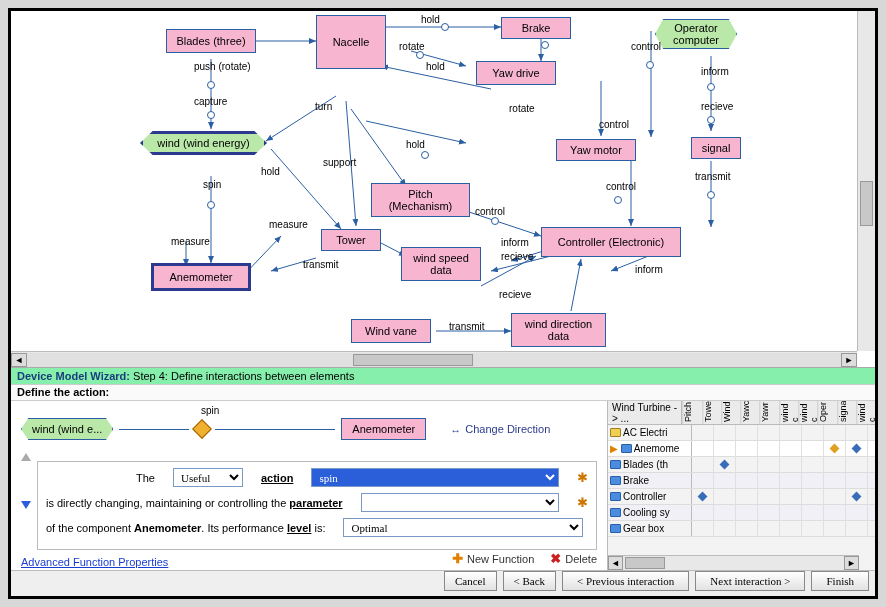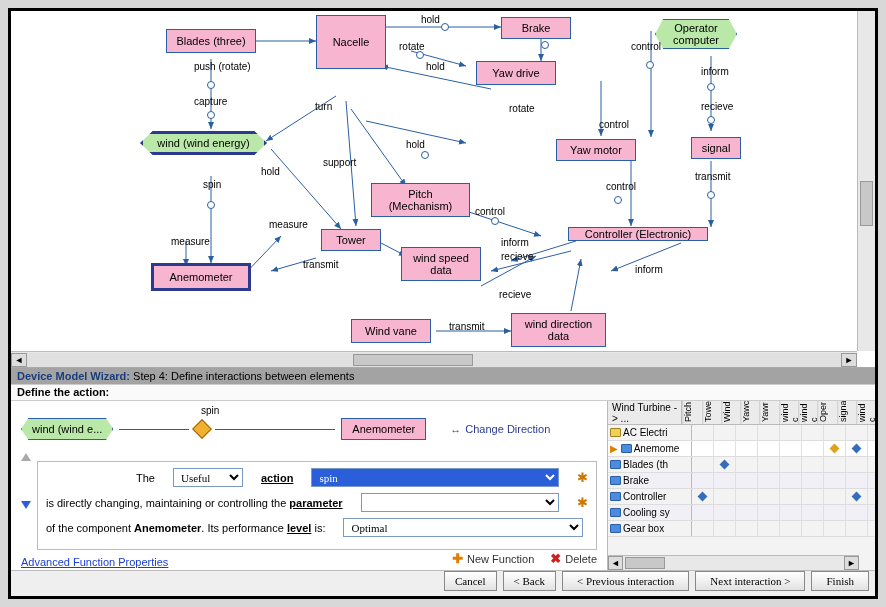--- a/index.html
+++ b/index.html
@@ -14,21 +14,21 @@
 .node.sel{border:3px solid #2b3a8f}
 .edge-label{position:absolute;font-size:10px;color:#000;background:transparent;white-space:nowrap}
 .dot{position:absolute;width:8px;height:8px;border:1px solid #2b5fa3;border-radius:50%;background:#fff}
 svg.lines{position:absolute;top:0;left:0;width:100%;height:100%;pointer-events:none}
 .vscroll{position:absolute;top:0;right:0;width:18px;height:340px;background:#e8e8e8;border-left:1px solid #bbb}
 .vscroll .thumb{position:absolute;left:2px;right:2px;top:170px;height:45px;background:#c8c8c8;border:1px solid #999}
 .hscroll{position:absolute;top:340px;left:0;right:18px;height:16px;background:#e8e8e8;border-top:1px solid #bbb;display:flex;align-items:center}
 .hscroll .arrow{width:16px;height:14px;border:1px solid #999;background:#ddd;display:flex;align-items:center;justify-content:center;font-size:9px}
 .hscroll .track{flex:1;background:#e0e0e0;height:14px;position:relative}
 .hscroll .thumb{position:absolute;left:40%;width:120px;top:1px;bottom:1px;background:#c8c8c8;border:1px solid #999}
-.wizard-bar{position:absolute;top:356px;left:0;right:0;height:18px;padding:2px 6px;border-top:1px solid #aaa;border-bottom:1px solid #ccc;background:#a3a3a3}
+.wizard-bar{position:absolute;top:356px;left:0;right:0;height:18px;padding:2px 6px;border-top:1px solid #aaa;border-bottom:1px solid #ccc;background:#86efac}
 .wizard-bar b{color:#1a3d7c}
 .define-bar{position:absolute;top:374px;left:0;right:0;height:16px;padding:1px 6px;font-weight:bold;border-bottom:1px solid #ccc;background:#fafafa}
 .lower{position:absolute;top:390px;left:0;right:0;bottom:26px;display:flex}
 .left-pane{flex:1;padding:8px 10px 4px 10px;position:relative}
 .right-pane{width:268px;border-left:1px solid #bbb;background:#f3f3f3;position:relative}
 .example-row{display:flex;align-items:center;gap:6px;height:40px;position:relative}
 .mini-node{border:1px solid #2b5fa3;padding:4px 10px;font-size:11px}
 .mini-green{background:#b9e8a8;clip-path:polygon(8% 0,92% 0,100% 50%,92% 100%,8% 100%,0 50%)}
 .mini-pink{background:#f7b5cf}
 .diamond{width:14px;height:14px;background:#f0b030;border:1px solid #a06000;transform:rotate(45deg)}
@@ -124,21 +124,21 @@
         <div class="hex-shape">Operator computer</div>
       </div>
     <div class="node" style="left:465px;top:50px;width:80px;height:24px">Yaw drive</div>
     <div class="node green hex" style="left:125px;top:118px;width:135px;height:28px">
         <div class="hex-shape sel">wind (wind energy)</div>
       </div>
     <div class="node" style="left:545px;top:128px;width:80px;height:22px">Yaw motor</div>
     <div class="node" style="left:680px;top:126px;width:50px;height:22px">signal</div>
     <div class="node" style="left:360px;top:172px;width:99px;height:34px">Pitch (Mechanism)</div>
     <div class="node" style="left:310px;top:218px;width:60px;height:22px">Tower</div>
-    <div class="node" style="left:557px;top:216px;width:140px;height:14px">Controller (Electronic)</div>
+    <div class="node" style="left:530px;top:216px;width:140px;height:30px">Controller (Electronic)</div>
     <div class="node sel" style="left:140px;top:252px;width:100px;height:28px">Anemometer</div>
     <div class="node" style="left:390px;top:236px;width:80px;height:34px">wind speed data</div>
     <div class="node" style="left:340px;top:308px;width:80px;height:24px">Wind vane</div>
     <div class="node" style="left:500px;top:302px;width:95px;height:34px">wind direction data</div>
 
     <span class="edge-label" style="left:183px;top:50px">push (rotate)</span>
     <span class="edge-label" style="left:183px;top:85px">capture</span>
     <span class="edge-label" style="left:410px;top:3px">hold</span>
     <span class="edge-label" style="left:388px;top:30px">rotate</span>
     <span class="edge-label" style="left:415px;top:50px">hold</span>

